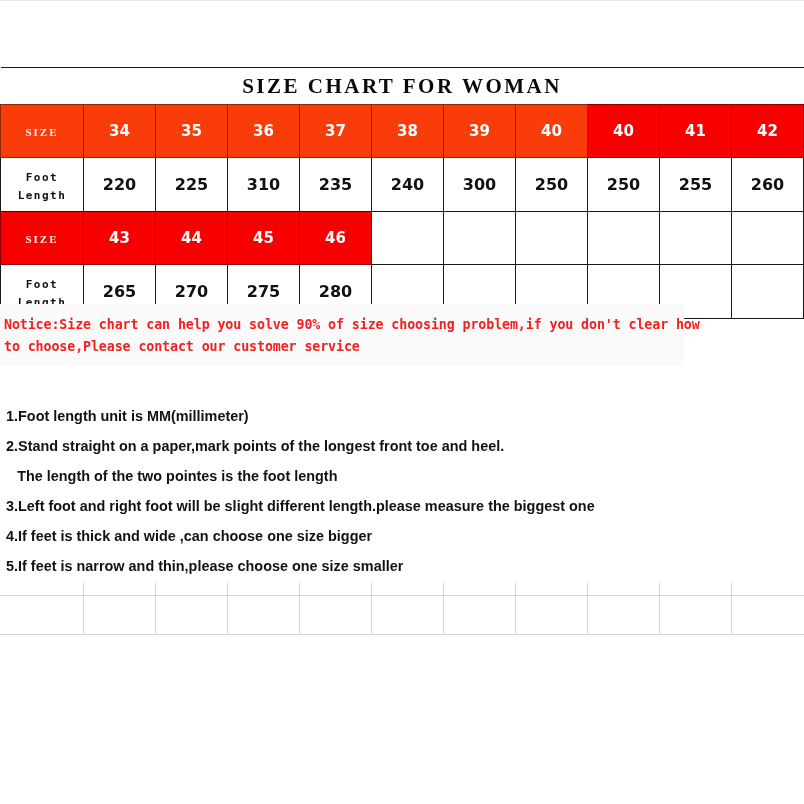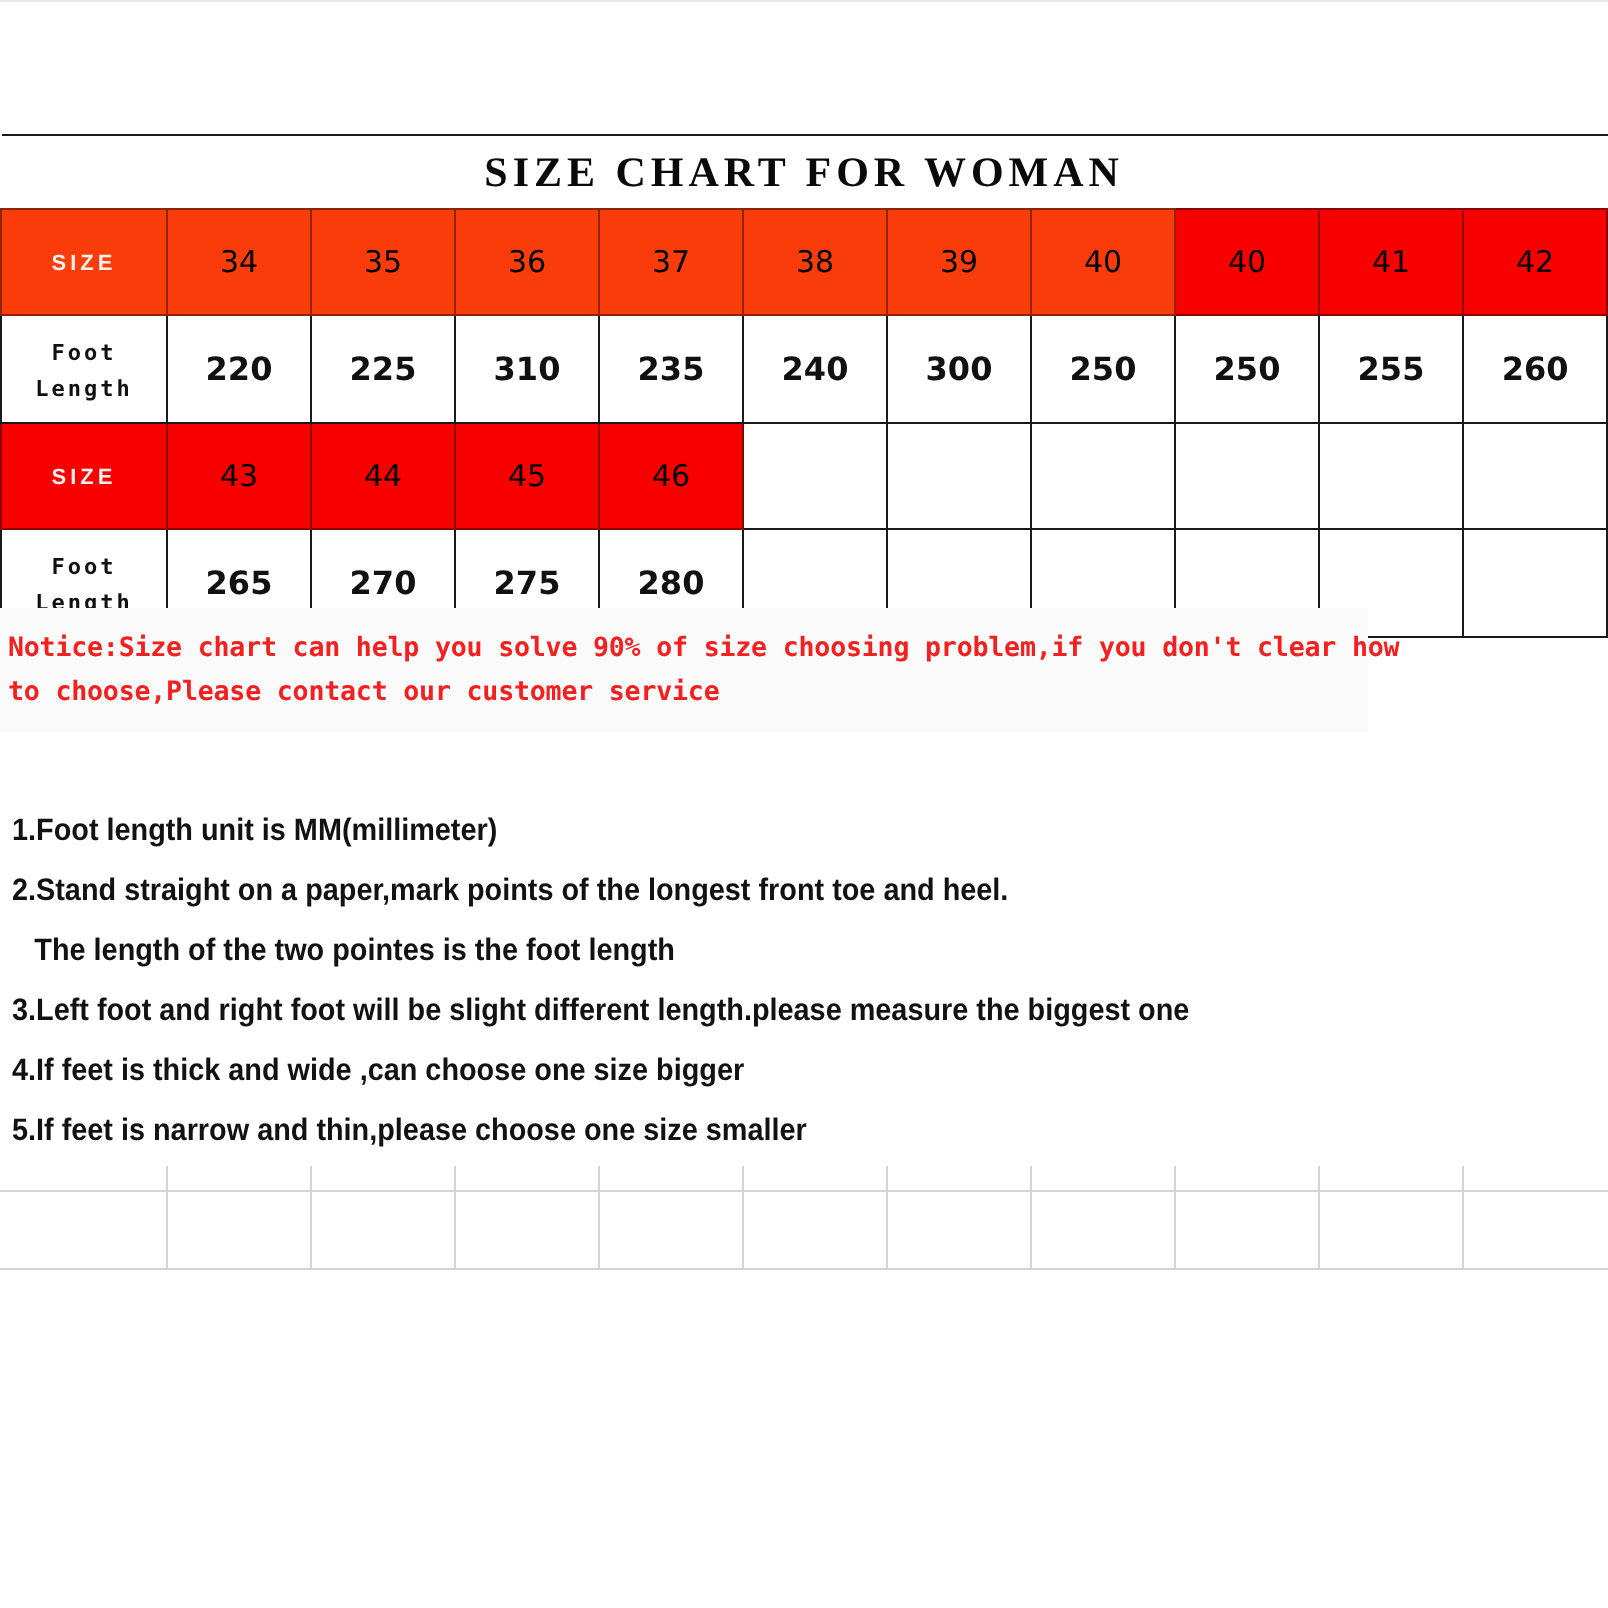--- a/index.html
+++ b/index.html
@@ -59,31 +59,31 @@
     white-space: nowrap;
   }
 
   
   .size-row td { height: 53px; }
   .size-row td.orange { background: #fa3c0a; border-color: #8c2406; }
   .size-row td.red    { background: #f80000; border-color: #8c0000; }
   .size-row td.blank  { background: #ffffff; border-color: #1a1a1a; }
 
   .size-label {
-    font-family: Liberation Sans, sans-serif;
+    font-family: Liberation Serif, serif;
     font-size: 11px;
     font-weight: 700;
     letter-spacing: 2px;
     color: #fdf0ea;
   }
   .size-val {
     font-family: "DejaVu Sans", sans-serif;
     font-size: 15px;
-    font-weight: 400;
-    color: #000000;
+    font-weight: 700;
+    color: #ffffff;
     margin-top: 12px;
   }
 
   
   .len-row td { height: 54px; }
   .len-label {
     font-family: "DejaVu Sans Mono", "Liberation Mono", monospace;
     font-size: 11px;
     font-weight: 700;
     letter-spacing: 1.5px;

